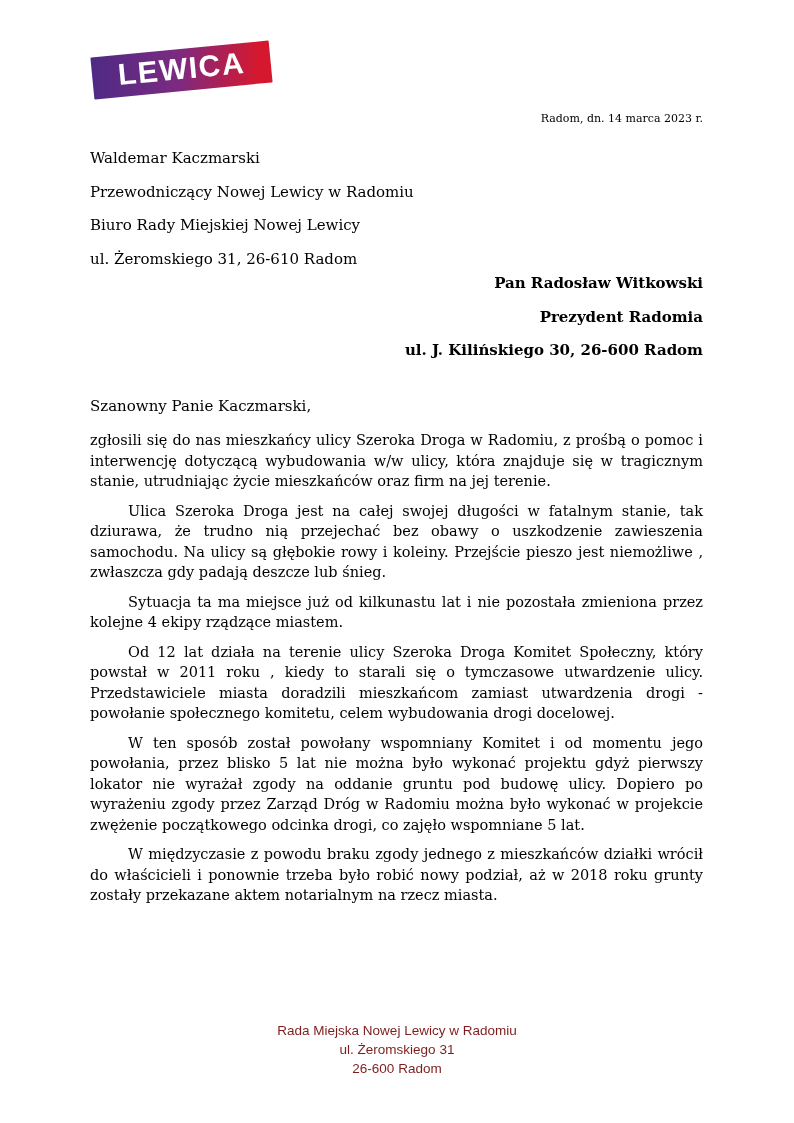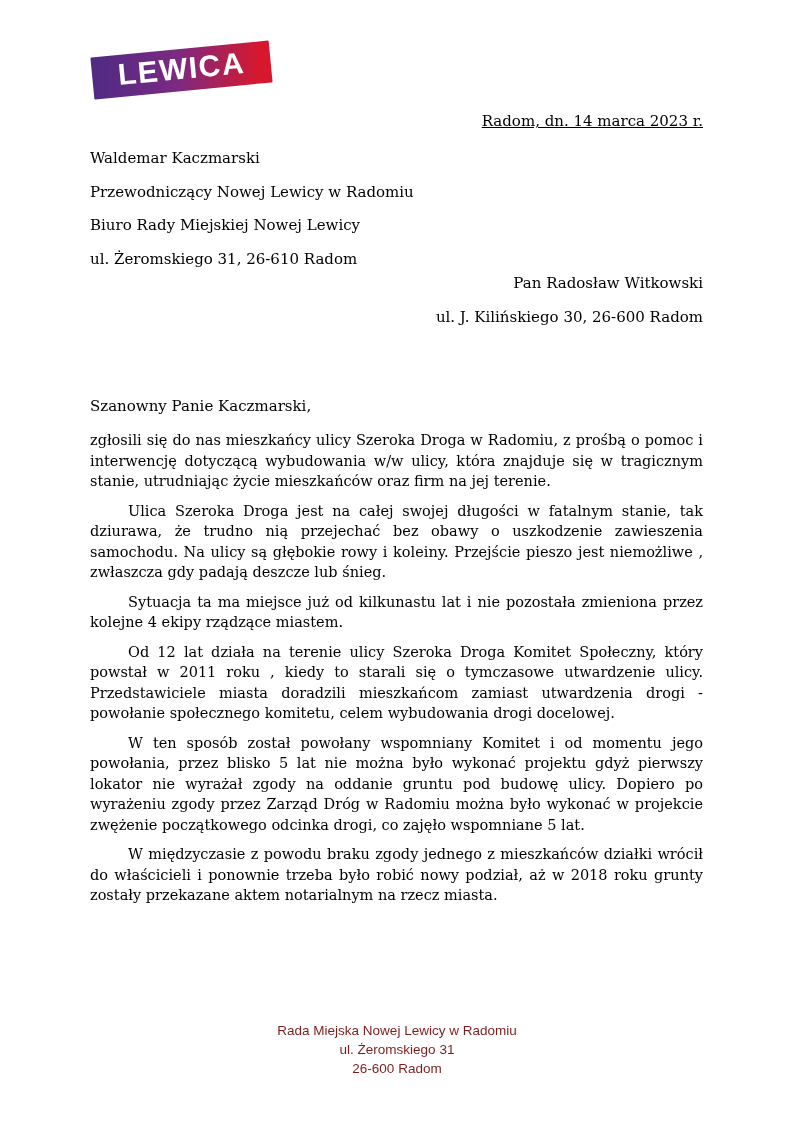--- a/index.html
+++ b/index.html
@@ -37,38 +37,38 @@
     padding-bottom: 2px;
   }
 
   
   .date-line {
     position: absolute;
     top: 112px;
     left: 90px;
     right: 91px;
     text-align: right;
-    font-size: 15px;
-    text-decoration: underline;
+    font-size: 11px;
   }
   .sender {
     position: absolute;
     top: 142px;
     left: 90px;
     font-size: 15px;
     line-height: 33.5px;
   }
   .recipient {
     position: absolute;
     top: 267px;
     left: 90px;
     right: 91px;
     text-align: right;
     font-size: 15px;
     line-height: 33.5px;
+    font-weight: bold;
   }
 
   .salutation {
     position: absolute;
     top: 397px;
     left: 90px;
     font-size: 15px;
   }
 
   
@@ -110,20 +110,21 @@
 
   <div class="sender">
     <div>Waldemar Kaczmarski</div>
     <div>Przewodniczący Nowej Lewicy w Radomiu</div>
     <div>Biuro Rady Miejskiej Nowej Lewicy</div>
     <div>ul. Żeromskiego 31, 26-610 Radom</div>
   </div>
 
   <div class="recipient">
     <div>Pan Radosław Witkowski</div>
+    <div>Prezydent Radomia</div>
     <div>ul. J. Kilińskiego 30, 26-600 Radom</div>
   </div>
 
   <div class="salutation">Szanowny Panie Kaczmarski,</div>
 
   <div class="body-text">
     <p>zgłosili się do nas mieszkańcy ulicy Szeroka Droga w Radomiu, z prośbą o pomoc i interwencję dotyczącą wybudowania w/w ulicy, która znajduje się w tragicznym stanie, utrudniając życie mieszkańców oraz firm na jej terenie.</p>
     <p class="indent">Ulica Szeroka Droga jest na całej swojej długości w fatalnym stanie, tak dziurawa, że trudno nią przejechać bez obawy o uszkodzenie zawieszenia samochodu. Na ulicy są głębokie rowy i koleiny. Przejście pieszo jest niemożliwe , zwłaszcza gdy padają deszcze lub śnieg.</p>
     <p class="indent">Sytuacja ta ma miejsce już od kilkunastu lat i nie pozostała zmieniona przez kolejne 4 ekipy rządzące miastem.</p>
     <p class="indent">Od 12 lat działa na terenie ulicy Szeroka Droga Komitet Społeczny, który powstał w 2011 roku , kiedy to starali się o tymczasowe utwardzenie ulicy. Przedstawiciele miasta doradzili mieszkańcom zamiast utwardzenia drogi - powołanie społecznego komitetu, celem wybudowania drogi docelowej.</p>

